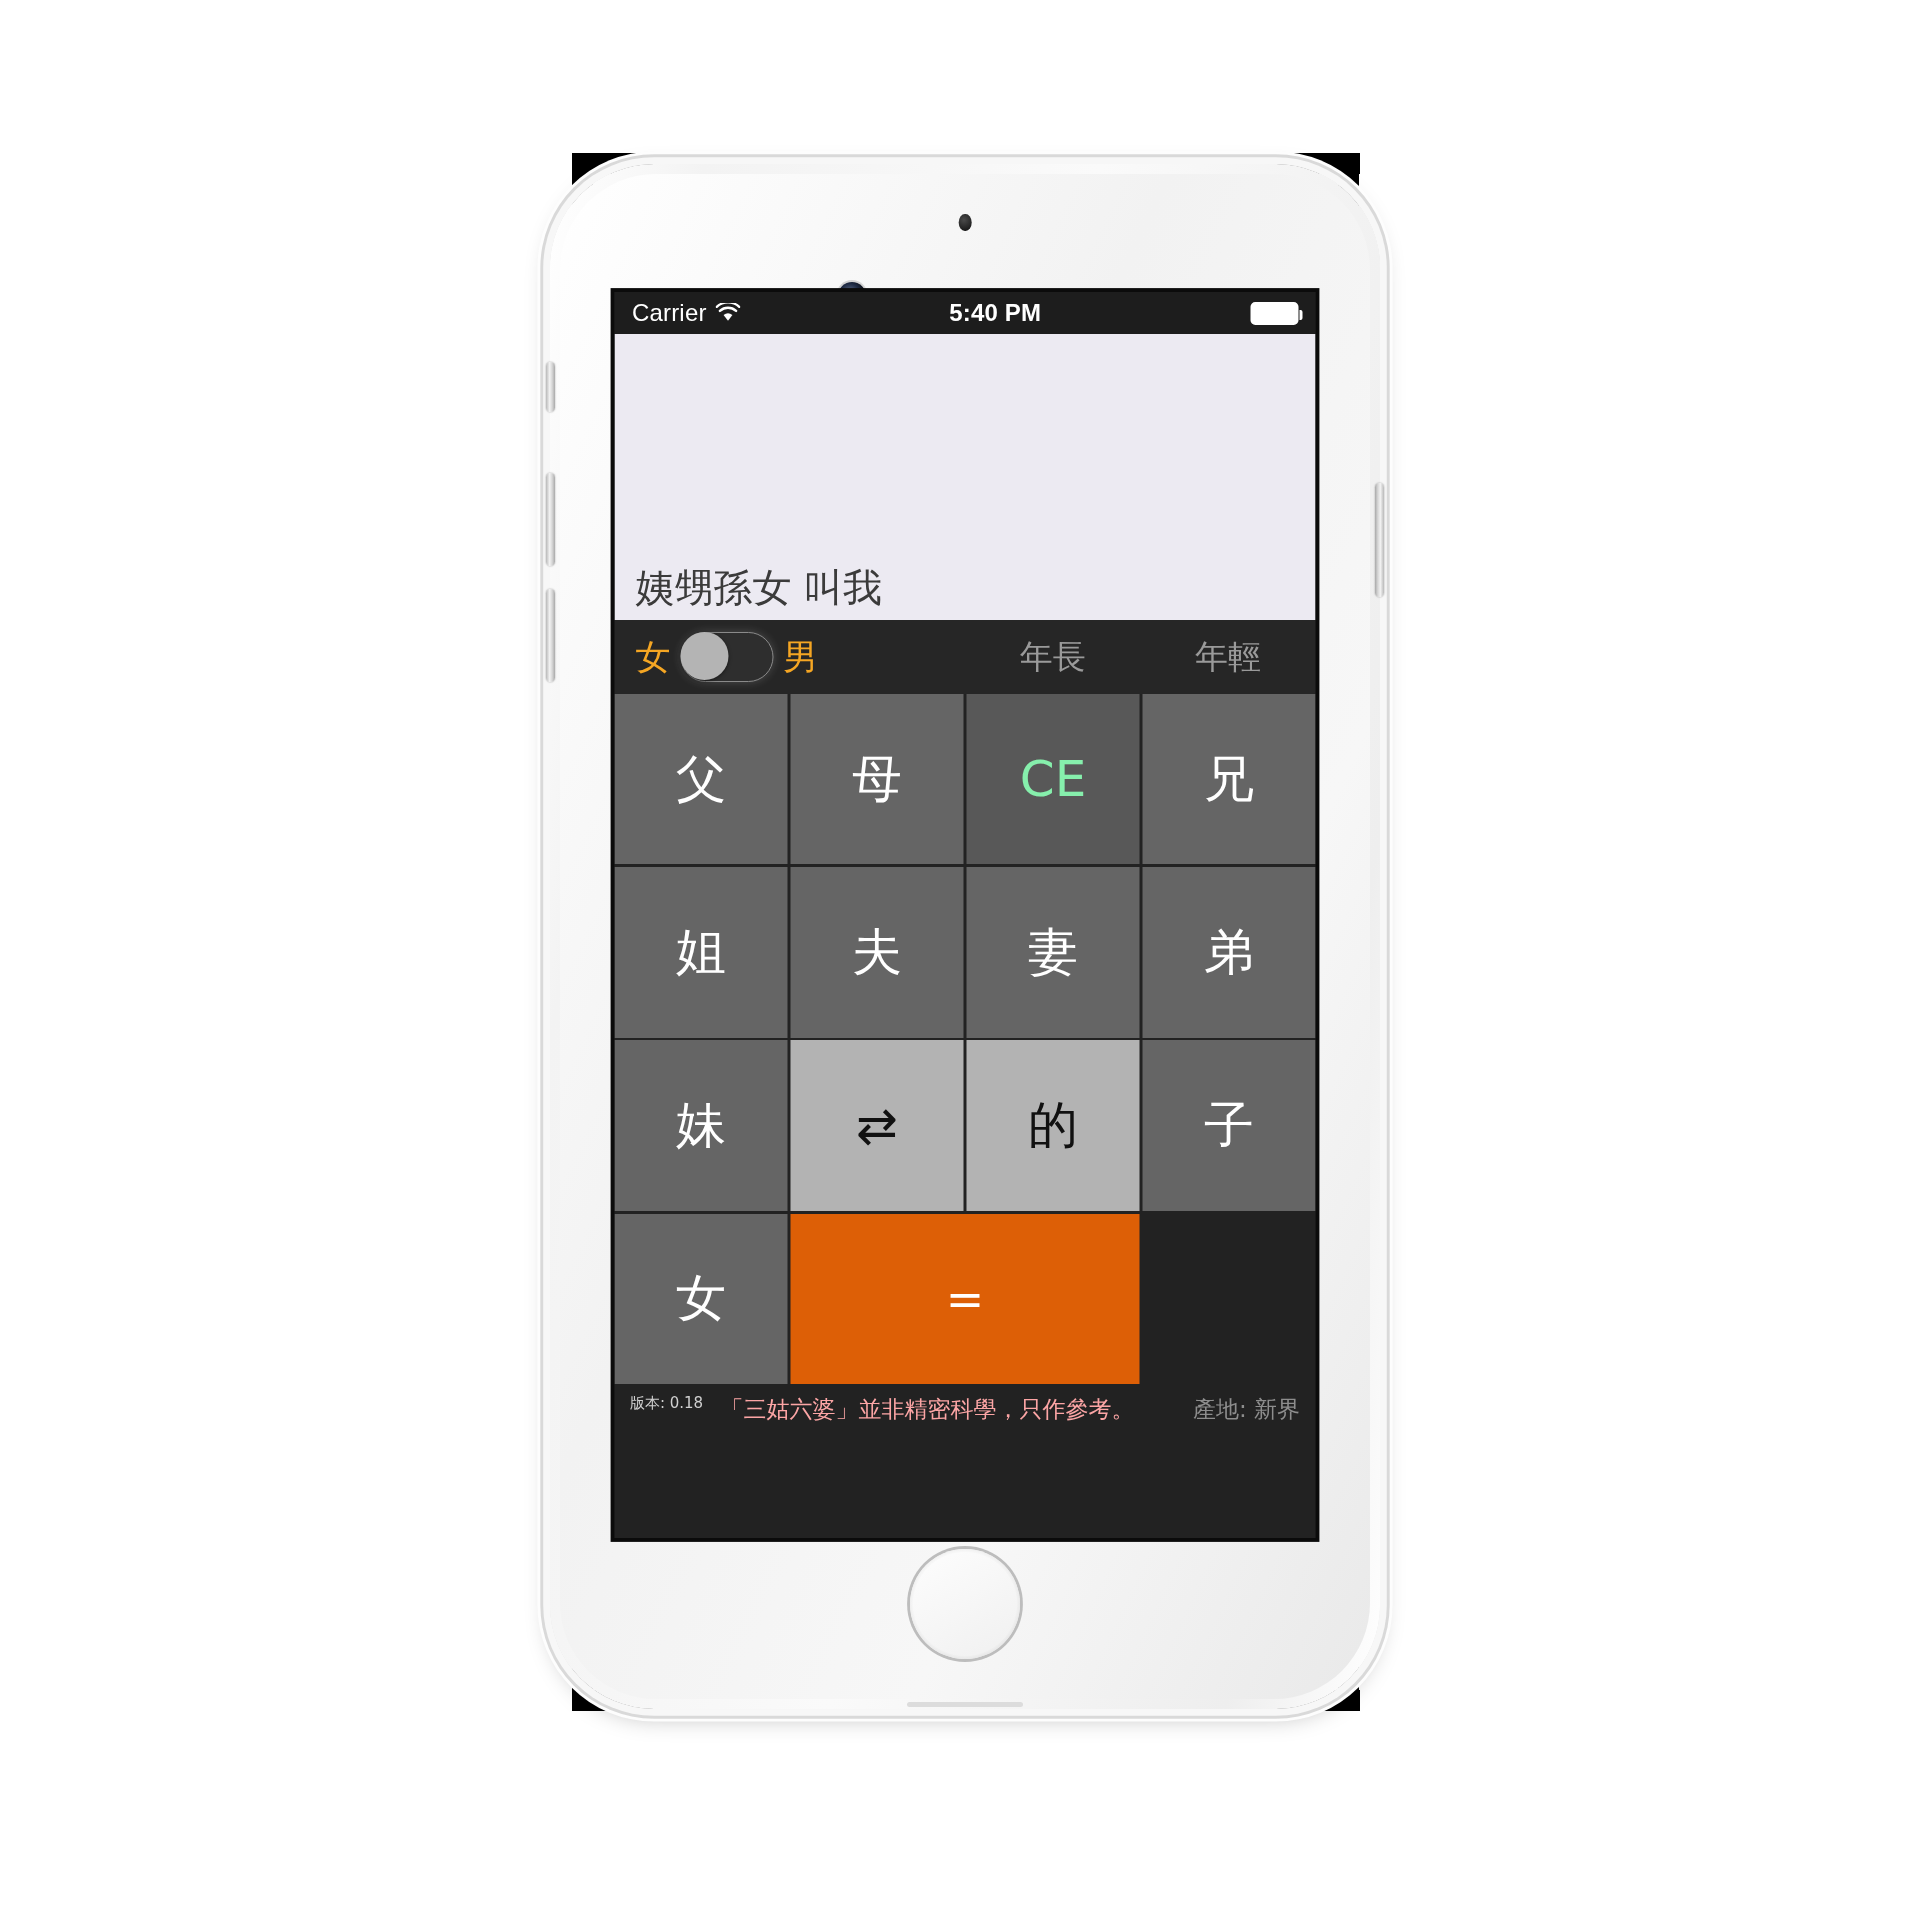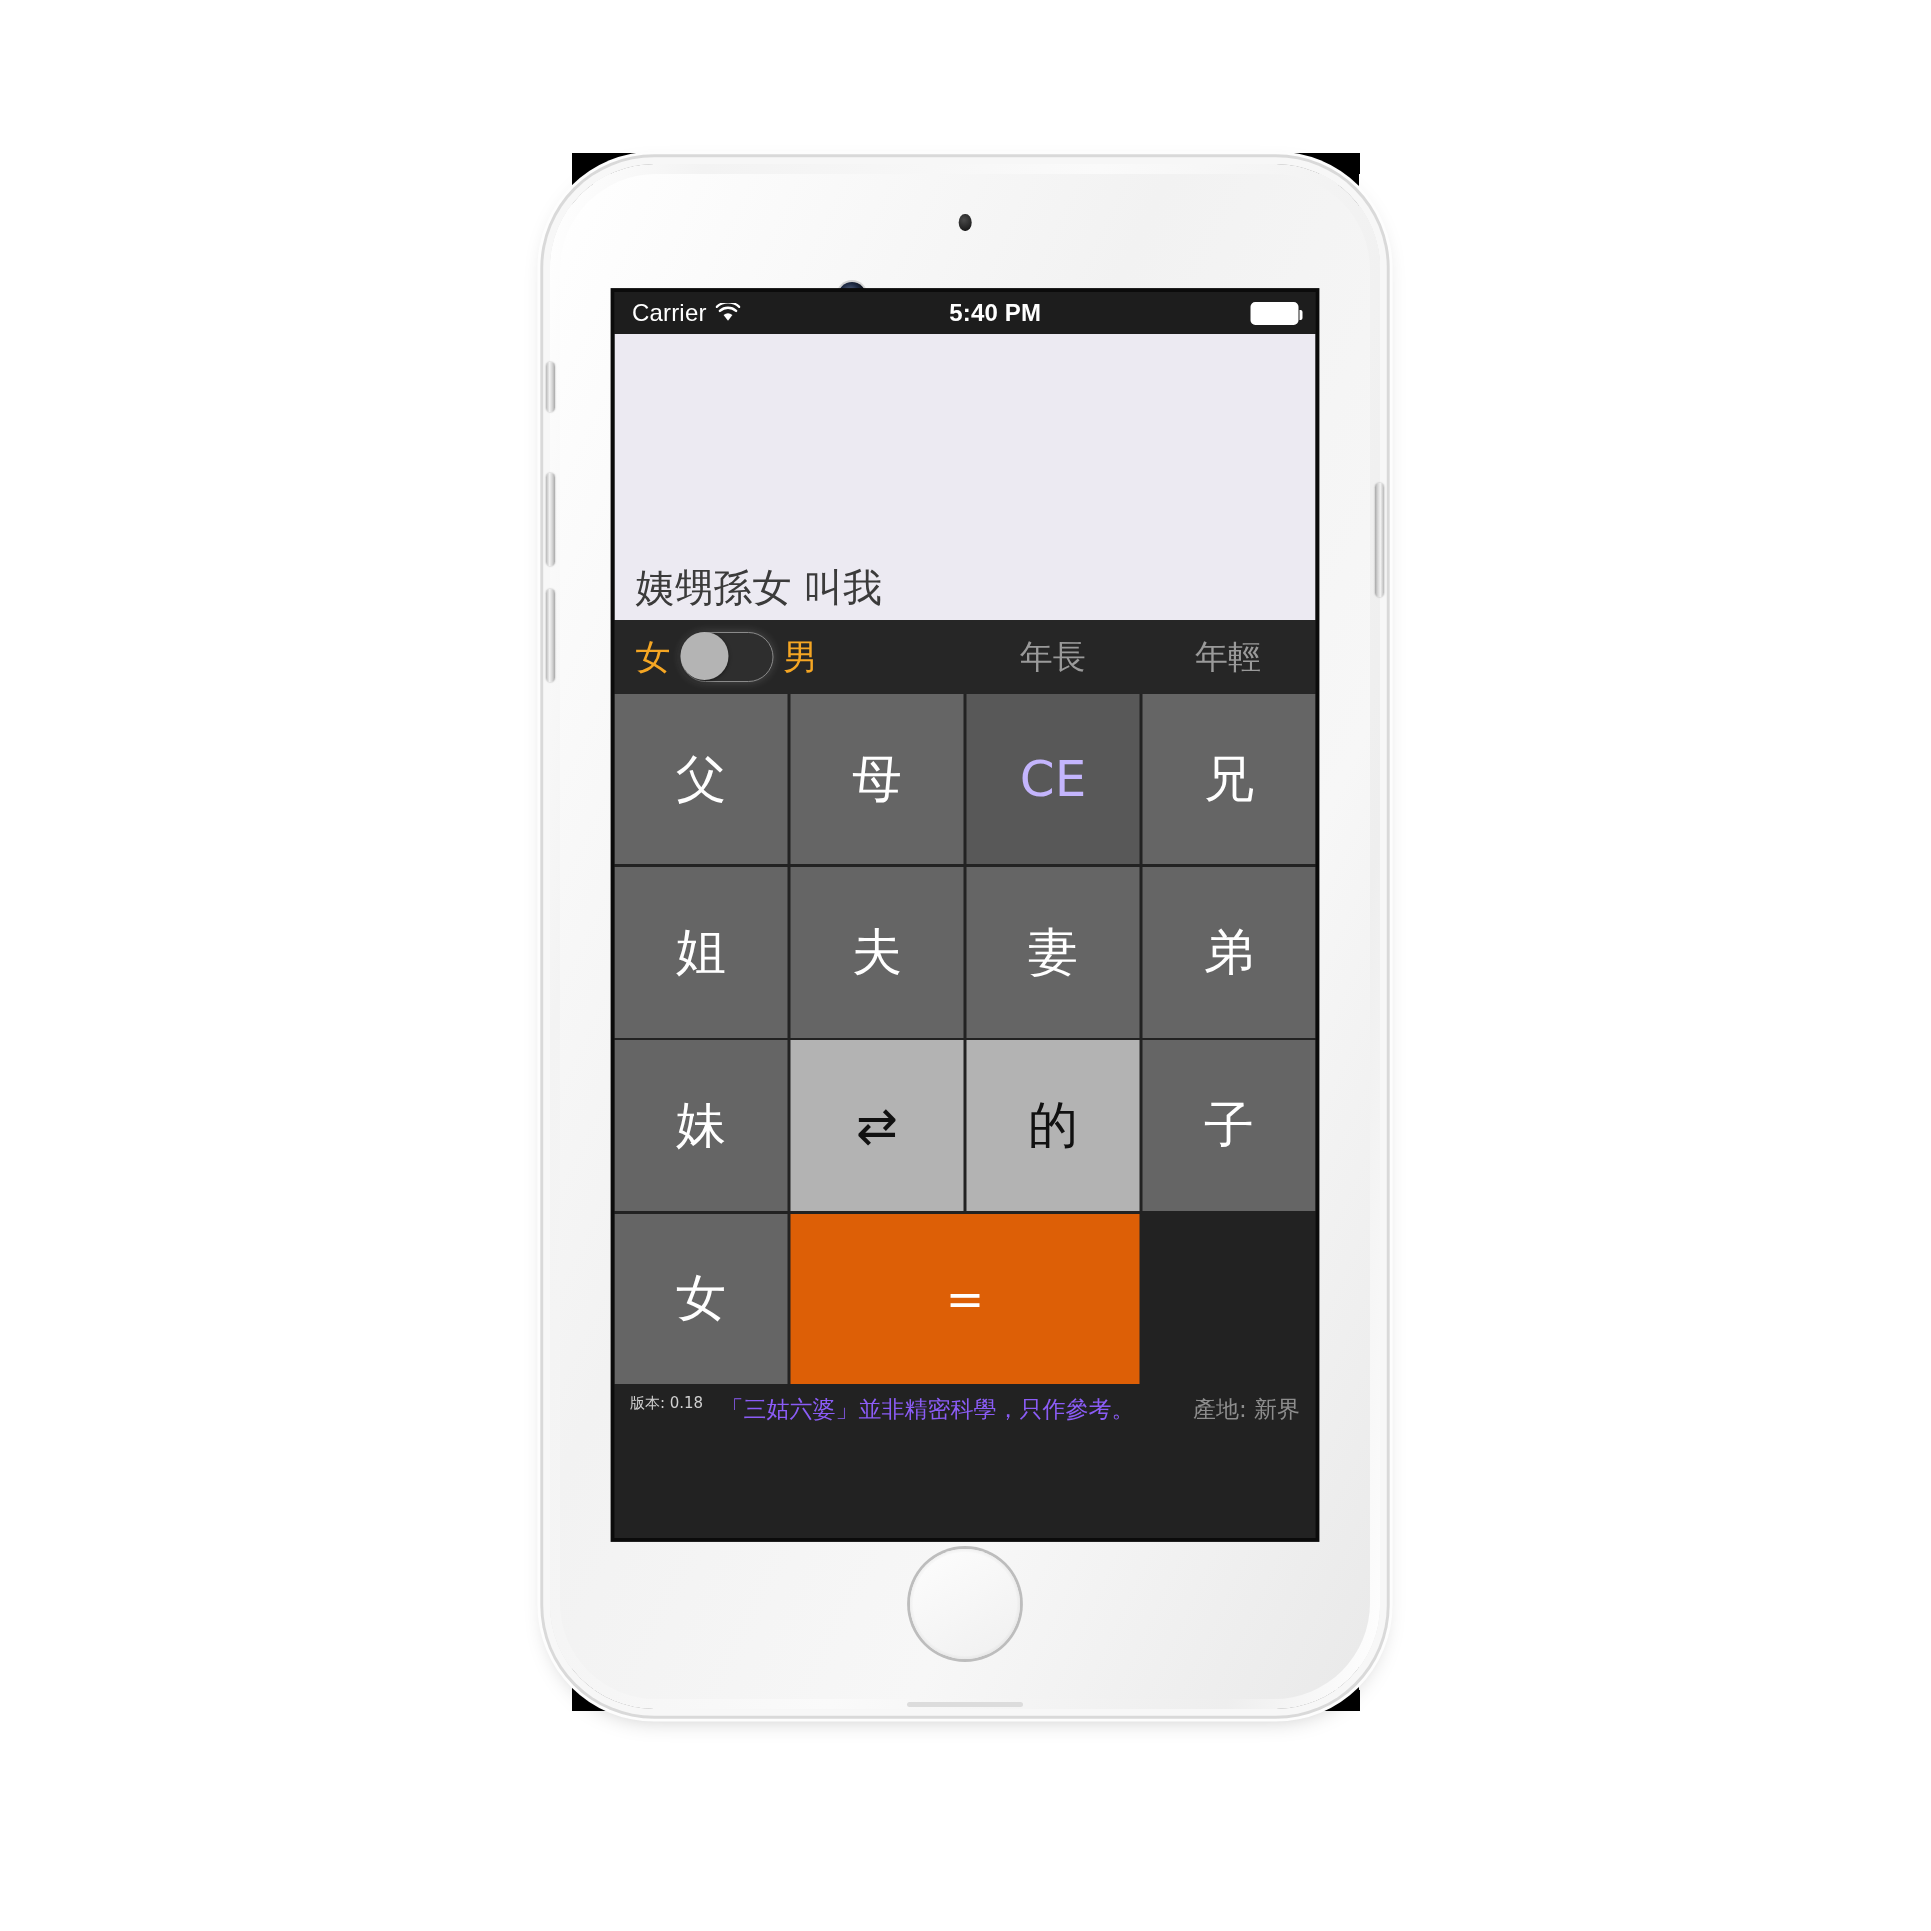--- a/index.html
+++ b/index.html
@@ -123,30 +123,30 @@
 
   
   .keypad{flex:1 1 auto;display:grid;
     grid-template-columns:repeat(4,1fr);
     grid-template-rows:repeat(4,1fr);
     gap:2.9px;background:#222222;align-content:stretch;}
   .key{display:flex;align-items:center;justify-content:center;
     font-size:50px;font-family:"DejaVu Sans","Liberation Sans",sans-serif;
     user-select:none;}
   .k-num{background:#656565;color:#ffffff;}
-  .k-fn{background:#585858;color:#c4b5fd;}
+  .k-fn{background:#585858;color:#86efac;}
   .k-light{background:#b3b3b3;color:#111111;}
   .k-eq{background:#dd5f06;color:#ffffff;grid-column:span 2;font-size:46px;}
 
   
   .footer{flex:0 0 auto;height:154px;background:#222222;
     display:flex;align-items:flex-start;padding:9.7px 15.4px 0 15.4px;gap:0;}
   .ft-version{color:#cfcfcf;font-size:15px;white-space:nowrap;
     font-family:"DejaVu Sans","Liberation Sans",sans-serif;}
-  .ft-note{color:#8b5cf6;font-size:23px;white-space:nowrap;padding-left:17.4px;
+  .ft-note{color:#fca5a5;font-size:23px;white-space:nowrap;padding-left:17.4px;
     font-family:"DejaVu Sans","Liberation Sans",sans-serif;}
   .ft-origin{color:#8d8d8d;font-size:23px;white-space:nowrap;margin-left:auto;
     font-family:"DejaVu Sans","Liberation Sans",sans-serif;}
 </style>
 </head>
 <body>
 
 <div class="stage">
 
   <div class="crop-mark cm-tl-h"></div>

